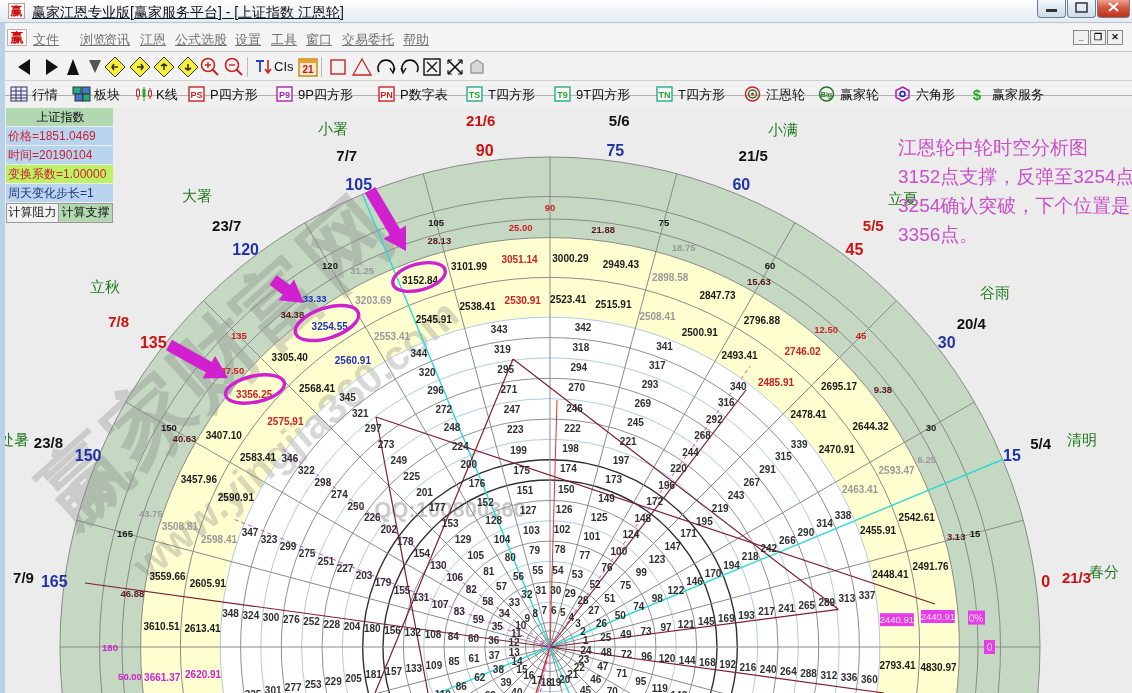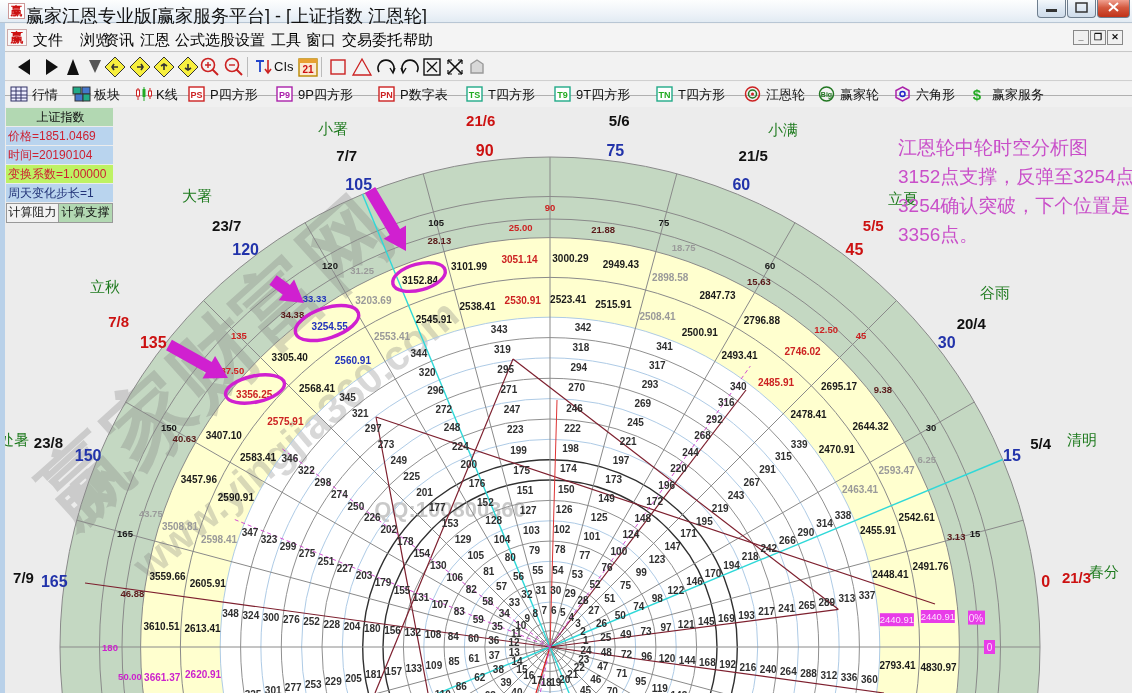--- a/index.html
+++ b/index.html
@@ -1,23 +1,23 @@
 <!DOCTYPE html>
 <html><head><meta charset="utf-8">
 <style>
 * { margin:0; padding:0; box-sizing:border-box; }
 body { width:1132px; height:693px; overflow:hidden; font-family:"Liberation Sans", sans-serif; background:#f0f0f0; position:relative; }
 .titlebar { position:absolute; left:0; top:0; width:1132px; height:23px;
   background:linear-gradient(#fdfefe,#eef3f8 60%,#e2ebf3); border-bottom:1px solid #b8c6d4; }
-.titlebar .ttext { position:absolute; left:26px; top:4px; font-size:18px; color:#111; }
+.titlebar .ttext { position:absolute; left:32px; top:4px; font-size:14px; color:#111;text-decoration:underline; }
 .ticon { position:absolute; left:8px; top:3px; width:17px; height:16px; background:#fff; border:1px solid #c99;
   color:#c11; font-size:12px; font-weight:bold; text-align:center; line-height:14px; }
 .winbtn { position:absolute; top:0px; height:18px; border:1px solid #6e7e8e; border-top:none; border-radius:0 0 4px 4px; }
 .menubar { position:absolute; left:0; top:24px; width:1132px; height:28px; background:#f4f4f4; border-bottom:1px solid #c8c8c8; }
-.menubar span { position:absolute; top:7px; font-size:15px; color:#000000; }
+.menubar span { position:absolute; top:7px; font-size:13px; color:#737373;text-decoration:underline; }
 .micon { position:absolute; left:7px; top:5px; width:20px; height:17px; background:#f8f8f8; border:1px solid #caa;
   color:#c11; font-size:13px; font-weight:bold; text-align:center; line-height:15px; }
 .mdibtn { position:absolute; top:6px; width:16px; height:15px; background:#f0f0f0; border:1px solid #888;
   font-size:9px; text-align:center; line-height:13px; font-weight:bold; color:#111; }
 .toolbar1 { position:absolute; left:0; top:53px; width:1132px; height:28px; background:#f2f2f2; border-bottom:1px solid #d0d0d0;padding-left:38px; }
 .toolbar2 { position:absolute; left:0; top:82px; width:1132px; height:14px; background:#f2f2f2; border-bottom:1px solid #b0b0b0; }
 .tb2item { position:absolute; top:4px; font-size:13px; color:#111; }
 .chart { position:absolute; left:5px; top:107px; width:1127px; height:586px; background:#ececec; overflow:hidden; }
 .leftstrip { position:absolute; left:0; top:23px; width:5px; height:670px; background:#b9d1e9; }
 .panel { position:absolute; left:1px; top:1px; width:107px; font-size:12px; white-space:nowrap; }

